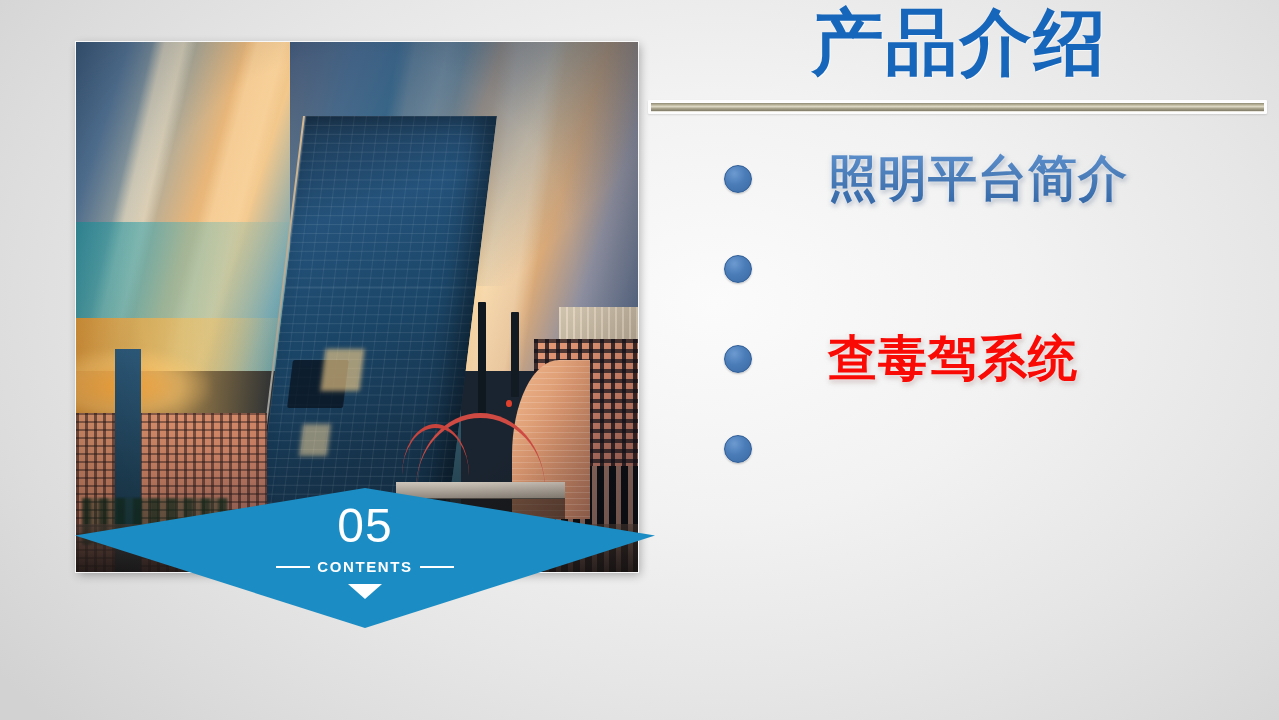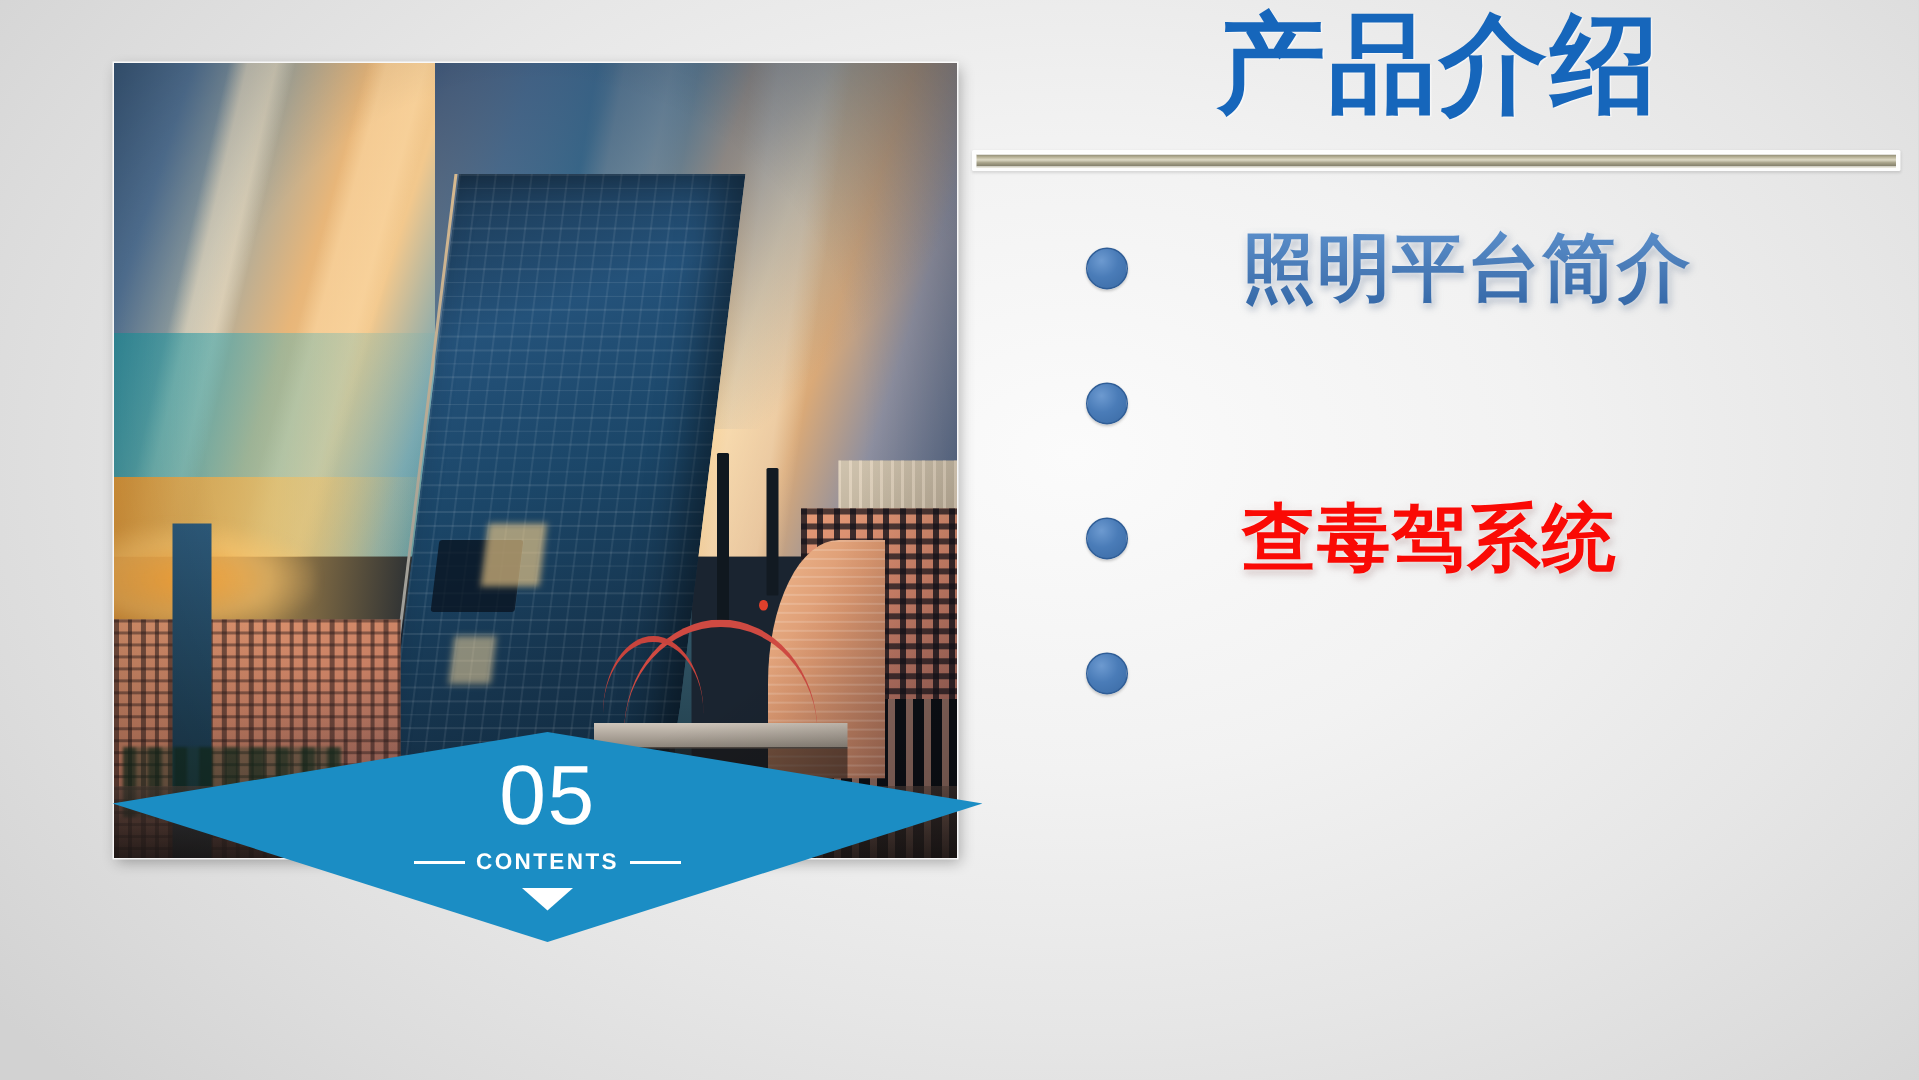--- a/index.html
+++ b/index.html
@@ -190,21 +190,21 @@
     background:#1b8dc4;
     clip-path:polygon(50% 0%, 100% 34%, 50% 100%, 0% 34%);
     filter:drop-shadow(0 2px 3px rgba(0,0,0,.18));
   }
   .diamond-text{
     position:absolute;left:75px;top:488px;width:580px;height:140px;
     display:flex;flex-direction:column;align-items:center;justify-content:flex-start;
     padding-top:14px;box-sizing:border-box;pointer-events:none;
   }
   .num05{
-    color:#fff;font-size:56px;font-weight:400;letter-spacing:1px;line-height:1;
+    color:#fff;font-size:48px;font-weight:400;letter-spacing:1px;line-height:1;
     font-family:"Liberation Sans","DejaVu Sans",sans-serif;
   }
   .contents-row{display:flex;align-items:center;gap:7px;margin-top:8px;}
   .cline{width:34px;height:2px;background:#fff;}
   .contents-word{
     color:#fff;font-size:15px;font-weight:bold;letter-spacing:1.6px;
   }
   .dn-tri{
     width:0;height:0;margin-top:9px;
     border-left:17px solid transparent;border-right:17px solid transparent;

